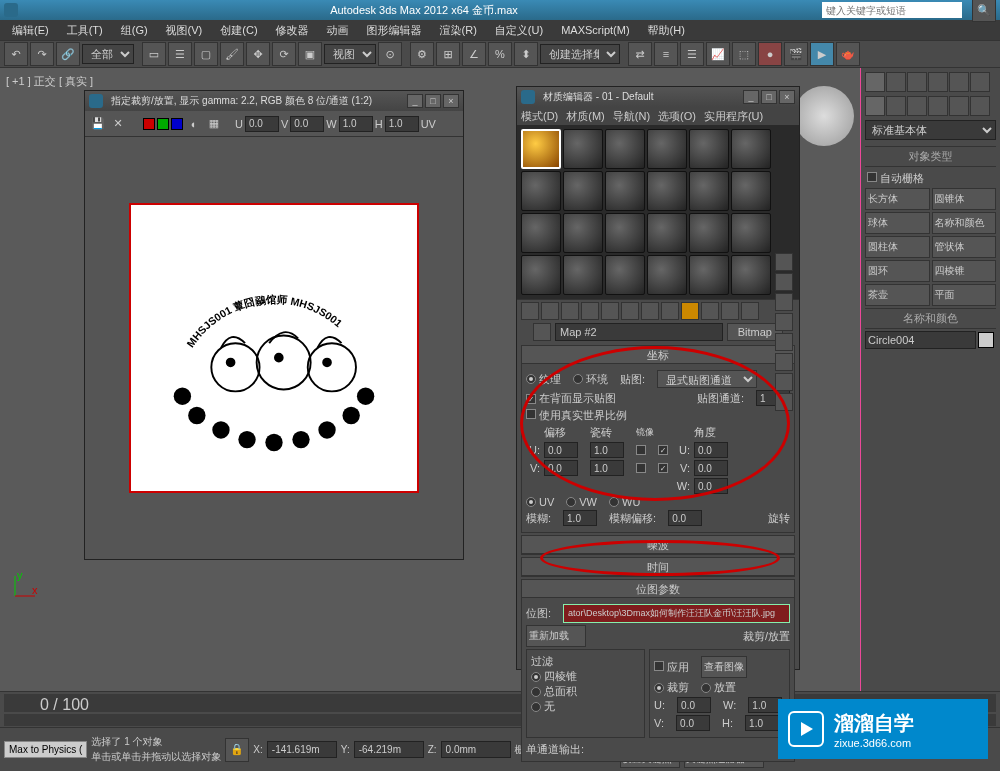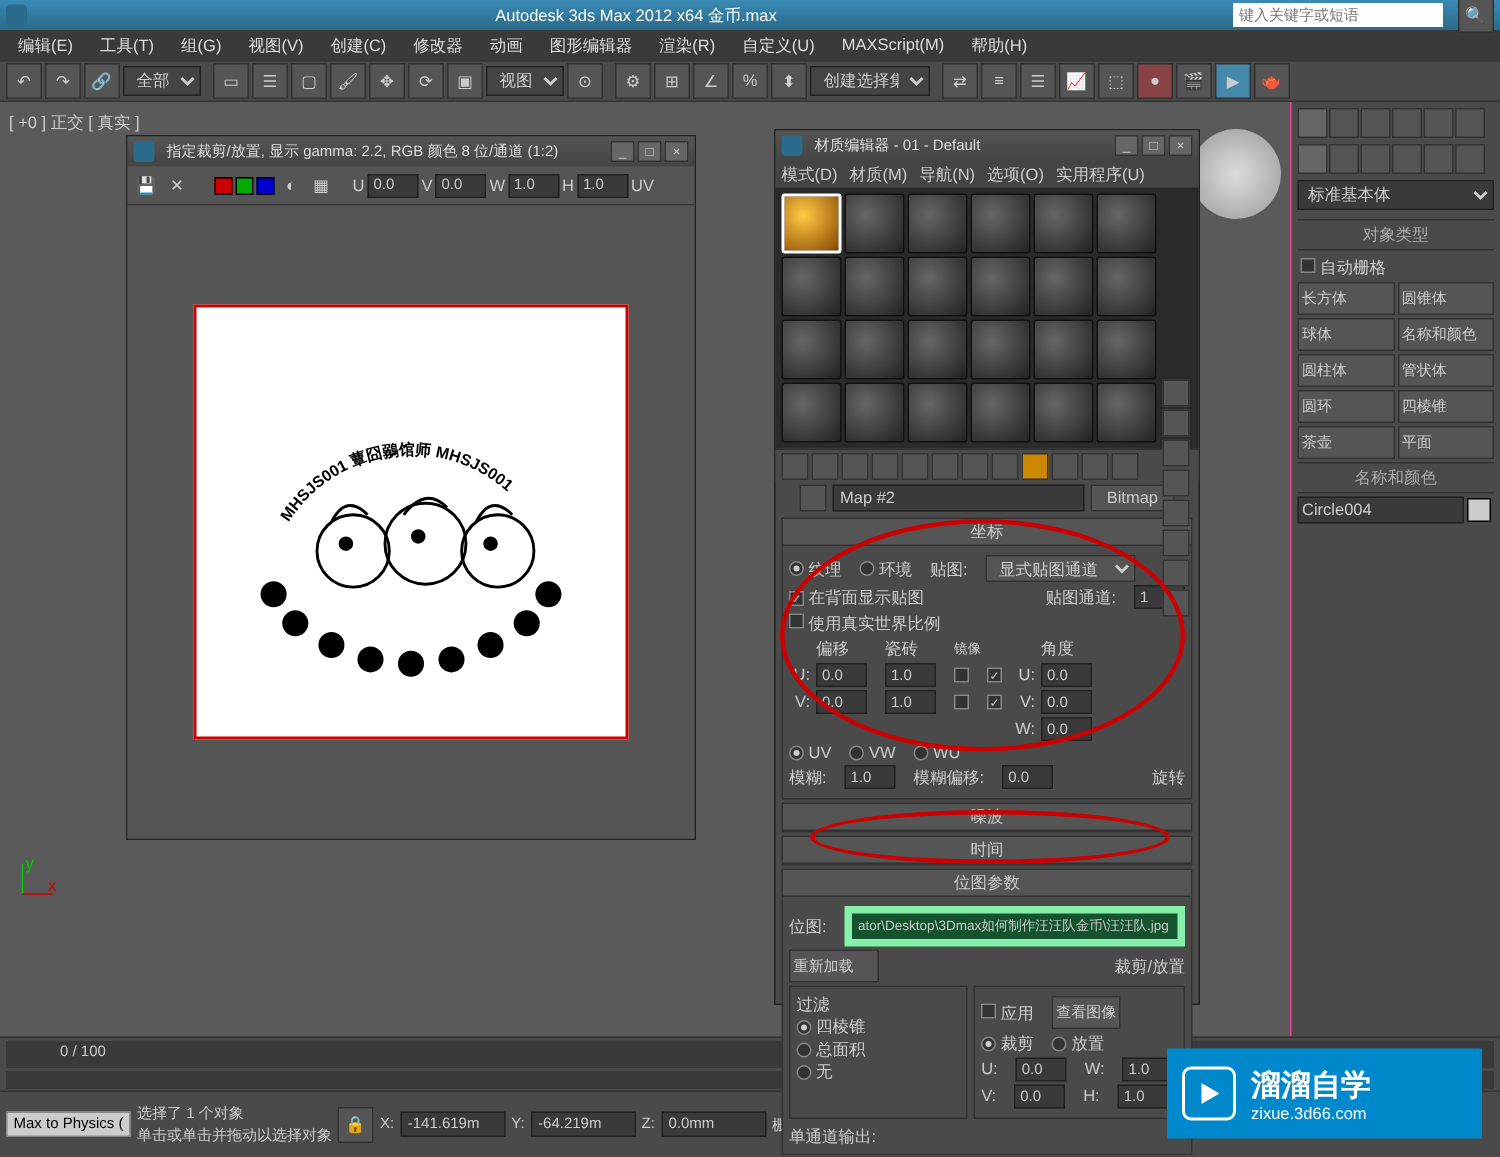--- a/index.html
+++ b/index.html
@@ -62,39 +62,39 @@
 .rollout-body { padding: 4px; background: #4a4a4a; font-size: 10px; color: #ccc; }
 .radio-row { display: flex; gap: 12px; align-items: center; margin: 2px 0; }
 .radio-item { display: flex; align-items: center; gap: 3px; }
 .radio-dot { width: 10px; height: 10px; border-radius: 50%; border: 1px solid #888; background: #333; }
 .radio-dot.on::after { content: ''; display: block; width: 4px; height: 4px; background: #ccc; border-radius: 50%; margin: 2px; }
 .check-box { width: 10px; height: 10px; border: 1px solid #888; background: #333; display: inline-block; margin-right: 3px; }
 .check-box.on::after { content: '✓'; color: #ccc; font-size: 8px; display: block; line-height: 9px; text-align: center; }
 .uv-grid { display: grid; grid-template-columns: 16px 44px 44px 20px 16px 16px 44px; gap: 2px; align-items: center; margin: 2px 0; font-size: 10px; }
 .uv-label { text-align: right; padding-right: 2px; }
 .map-dropdown { background: #555; border: 1px solid #333; color: #ccc; padding: 2px 4px; height: 18px; width: 100px; }
-.bitmap-path { background: #14532d; border: 5px solid #86efac; padding: 2px 4px; font-size: 9px; color: #ccc; overflow: hidden; white-space: nowrap; }
+.bitmap-path { background: #7f1d1d; border: 1px solid #86efac; padding: 2px 4px; font-size: 9px; color: #ccc; overflow: hidden; white-space: nowrap; }
 .red-ellipse { position: absolute; border: 3px solid #c00; border-radius: 50%; pointer-events: none; z-index: 20; }
 
 
 .right-panel { position: absolute; top: 68px; right: 0; width: 140px; bottom: 80px; background: #4a4a4a; border-left: 1px solid #ec4899; padding: 4px; }
 .panel-tabs { display: flex; gap: 1px; margin-bottom: 4px; }
 .panel-tab { width: 20px; height: 20px; background: #555; border: 1px solid #333; cursor: pointer; }
 .panel-tab.active { background: #666; }
 .panel-dropdown { width: 100%; background: #3a3a3a; border: 1px solid #222; color: #ccc; padding: 2px; margin-bottom: 4px; }
 .panel-section-title { text-align: center; color: #aaa; padding: 2px; border-top: 1px solid #333; border-bottom: 1px solid #333; margin: 2px 0; }
 .obj-grid { display: grid; grid-template-columns: 1fr 1fr; gap: 2px; }
 .obj-btn { background: #555; border: 1px solid #333; color: #ccc; padding: 3px 2px; text-align: left; cursor: pointer; font-size: 10px; }
 .name-input { width: calc(100% - 20px); background: #3a3a3a; border: 1px solid #222; color: #ccc; padding: 2px; }
 .color-swatch { width: 16px; height: 16px; background: #ccc; border: 1px solid #000; display: inline-block; vertical-align: middle; }
 
 
 .timeline { position: absolute; bottom: 44px; left: 0; right: 0; height: 36px; background: #4a4a4a; border-top: 1px solid #333; }
 .time-track { height: 18px; background: #3a3a3a; margin: 2px 4px; position: relative; }
-.time-label { position: absolute; top: 2px; left: 36px; font-size: 10px; color: #ccc; }
+.time-label { position: absolute; top: 2px; left: 36px; font-size: 16px; color: #ccc; }
 .status-bar { position: absolute; bottom: 0; left: 0; right: 0; height: 44px; background: #4a4a4a; border-top: 1px solid #333; display: flex; align-items: center; padding: 2px 4px; gap: 4px; }
 .status-box { background: #ccc; color: #000; border: 1px solid #888; padding: 2px 4px; font-size: 10px; }
 .status-text { color: #ccc; font-size: 10px; }
 .coord-box { background: #3a3a3a; border: 1px solid #222; color: #ccc; padding: 2px 4px; font-size: 10px; width: 70px; }
 
 
 .watermark { position: absolute; bottom: 12px; right: 12px; width: 210px; height: 60px; background: #0088cc; display: flex; align-items: center; padding: 0 10px; z-index: 30; }
 .wm-icon { width: 36px; height: 36px; border: 2px solid #fff; border-radius: 6px; display: flex; align-items: center; justify-content: center; margin-right: 10px; }
 .wm-text { color: #fff; }
 .wm-big { font-size: 20px; font-weight: bold; }
@@ -159,21 +159,21 @@
   <div class="tool-btn">☰</div>
   <div class="tool-btn">📈</div>
   <div class="tool-btn">⬚</div>
   <div class="tool-btn tool-red">●</div>
   <div class="tool-btn">🎬</div>
   <div class="tool-btn tool-cyan">▶</div>
   <div class="tool-btn">🫖</div>
 </div>
 
 <div class="main-area">
-  <span class="viewport-label">[ +0 ] 正交 [ 真实 ]</span>
+  <span class="viewport-label">[ +1 ] 正交 [ 真实 ]</span>
   <div class="axis-gizmo">
     <svg viewBox="0 0 30 30">
         <line x1="5" y1="25" x2="5" y2="5" stroke="#0c0"></line>
         <line x1="5" y1="25" x2="25" y2="25" stroke="#c00"></line>
         <text x="7" y="8" fill="#0c0" font-size="6">y</text>
         <text x="22" y="23" fill="#c00" font-size="6">x</text>
       </svg>
   </div>
 
   <div class="image-window">

